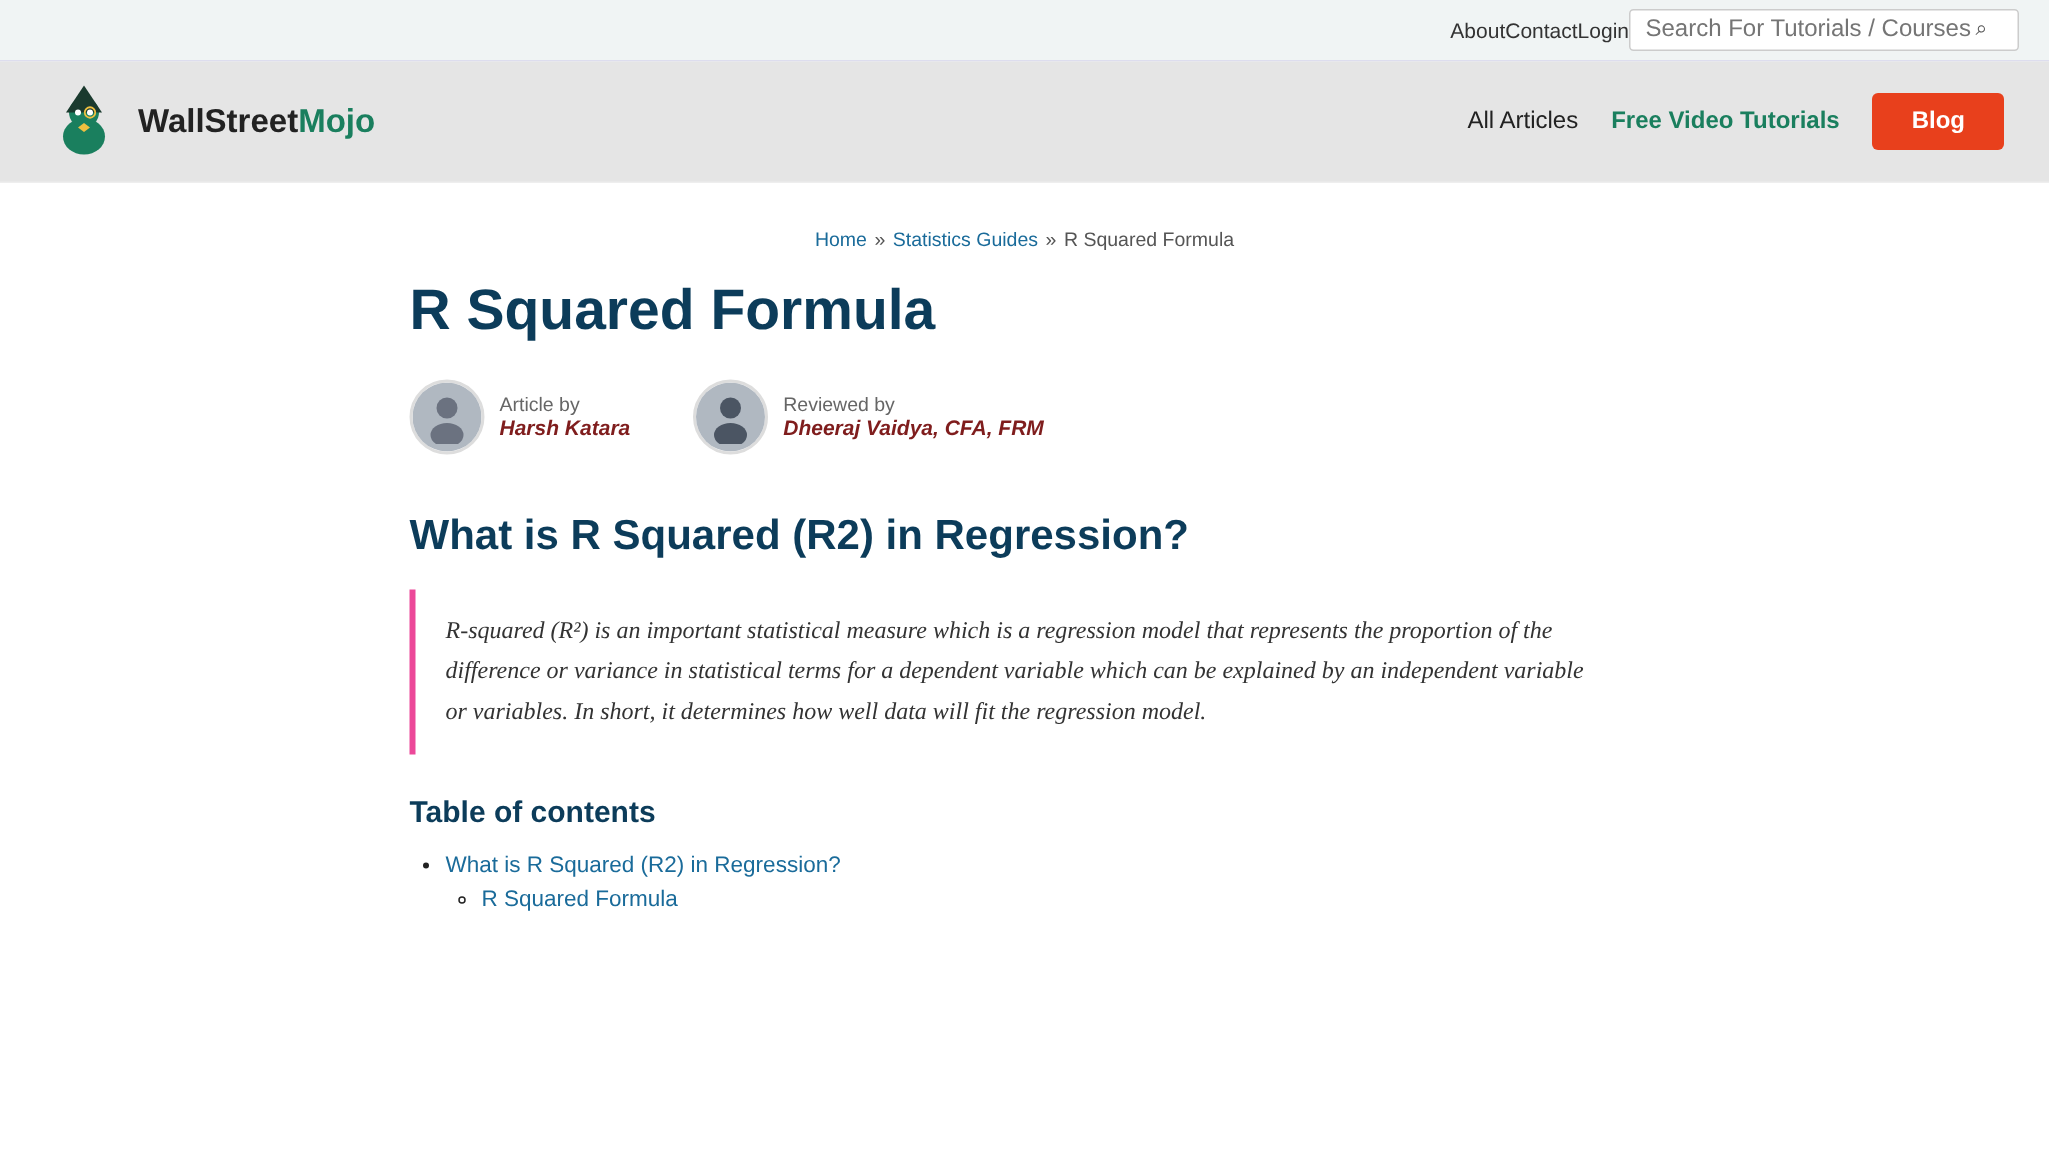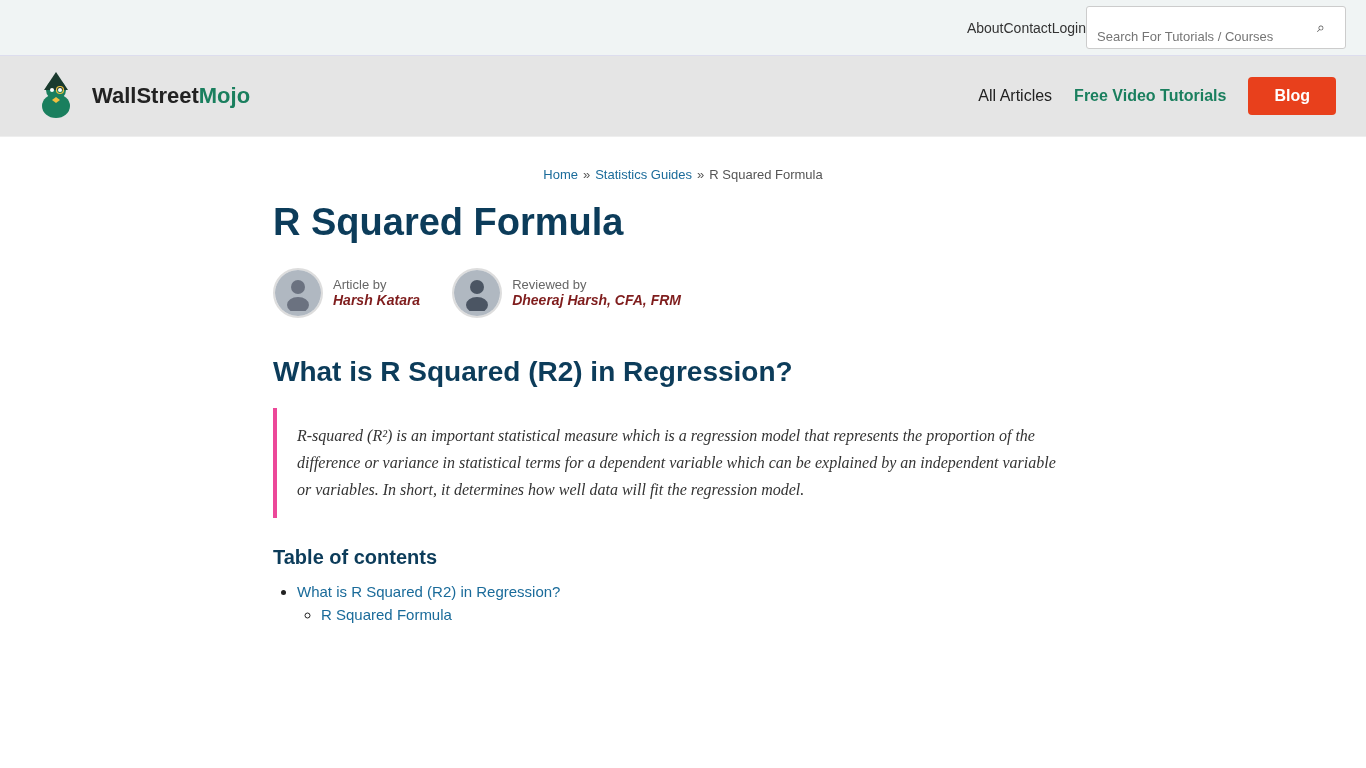--- a/index.html
+++ b/index.html
@@ -25,26 +25,25 @@
       align-items: center;
       border: 1px solid #ccc;
       background: #fff;
       padding: 4px 10px;
       border-radius: 3px;
       width: 260px;
     }
     .search-box input {
       border: none;
       outline: none;
-      font-size: 13px;
+      font-size: 16px;
       width: 220px;
       color: #3b82f6;
       background: transparent;
       font-family: Arial, sans-serif;
-      margin-top: 18px;
     }
     .search-icon-svg {
       color: #555;
       font-size: 14px;
     }
 
     
     .main-header {
       display: flex;
       align-items: center;
@@ -127,21 +126,21 @@
       font-size: 38px;
       font-weight: 900;
       color: #0c3c5a;
       margin-bottom: 22px;
       line-height: 1.2;
     }
 
     
     .authors-row {
       display: flex;
-      gap: 32px;
+      gap: 42px;
       margin-bottom: 36px;
     }
     .author-block {
       display: flex;
       align-items: center;
       gap: 10px;
     }
     .avatar {
       width: 50px;
       height: 50px;
@@ -298,21 +297,21 @@
       <div class="avatar">
         <div class="avatar-placeholder">
           <svg width="36" height="36" viewBox="0 0 36 36" xmlns="http://www.w3.org/2000/svg">
             <circle cx="18" cy="12" r="7" fill="#4b5563"></circle>
             <ellipse cx="18" cy="30" rx="11" ry="8" fill="#4b5563"></ellipse>
           </svg>
         </div>
       </div>
       <div class="author-info">
         <span class="label">Reviewed by</span>
-        <span class="name">Dheeraj Harsh, CFA, FRM</span>
+        <span class="name">Dheeraj Vaidya, CFA, FRM</span>
       </div>
     </div>
   </div>
 
   <h2 class="section-heading">What is R Squared (R2) in Regression?</h2>
 
   <div class="definition-block">
     <p>R-squared (R²) is an important statistical measure which is a regression model that represents the proportion of the difference or variance in statistical terms for a dependent variable which can be explained by an independent variable or variables. In short, it determines how well data will fit the regression model.</p>
   </div>
 

